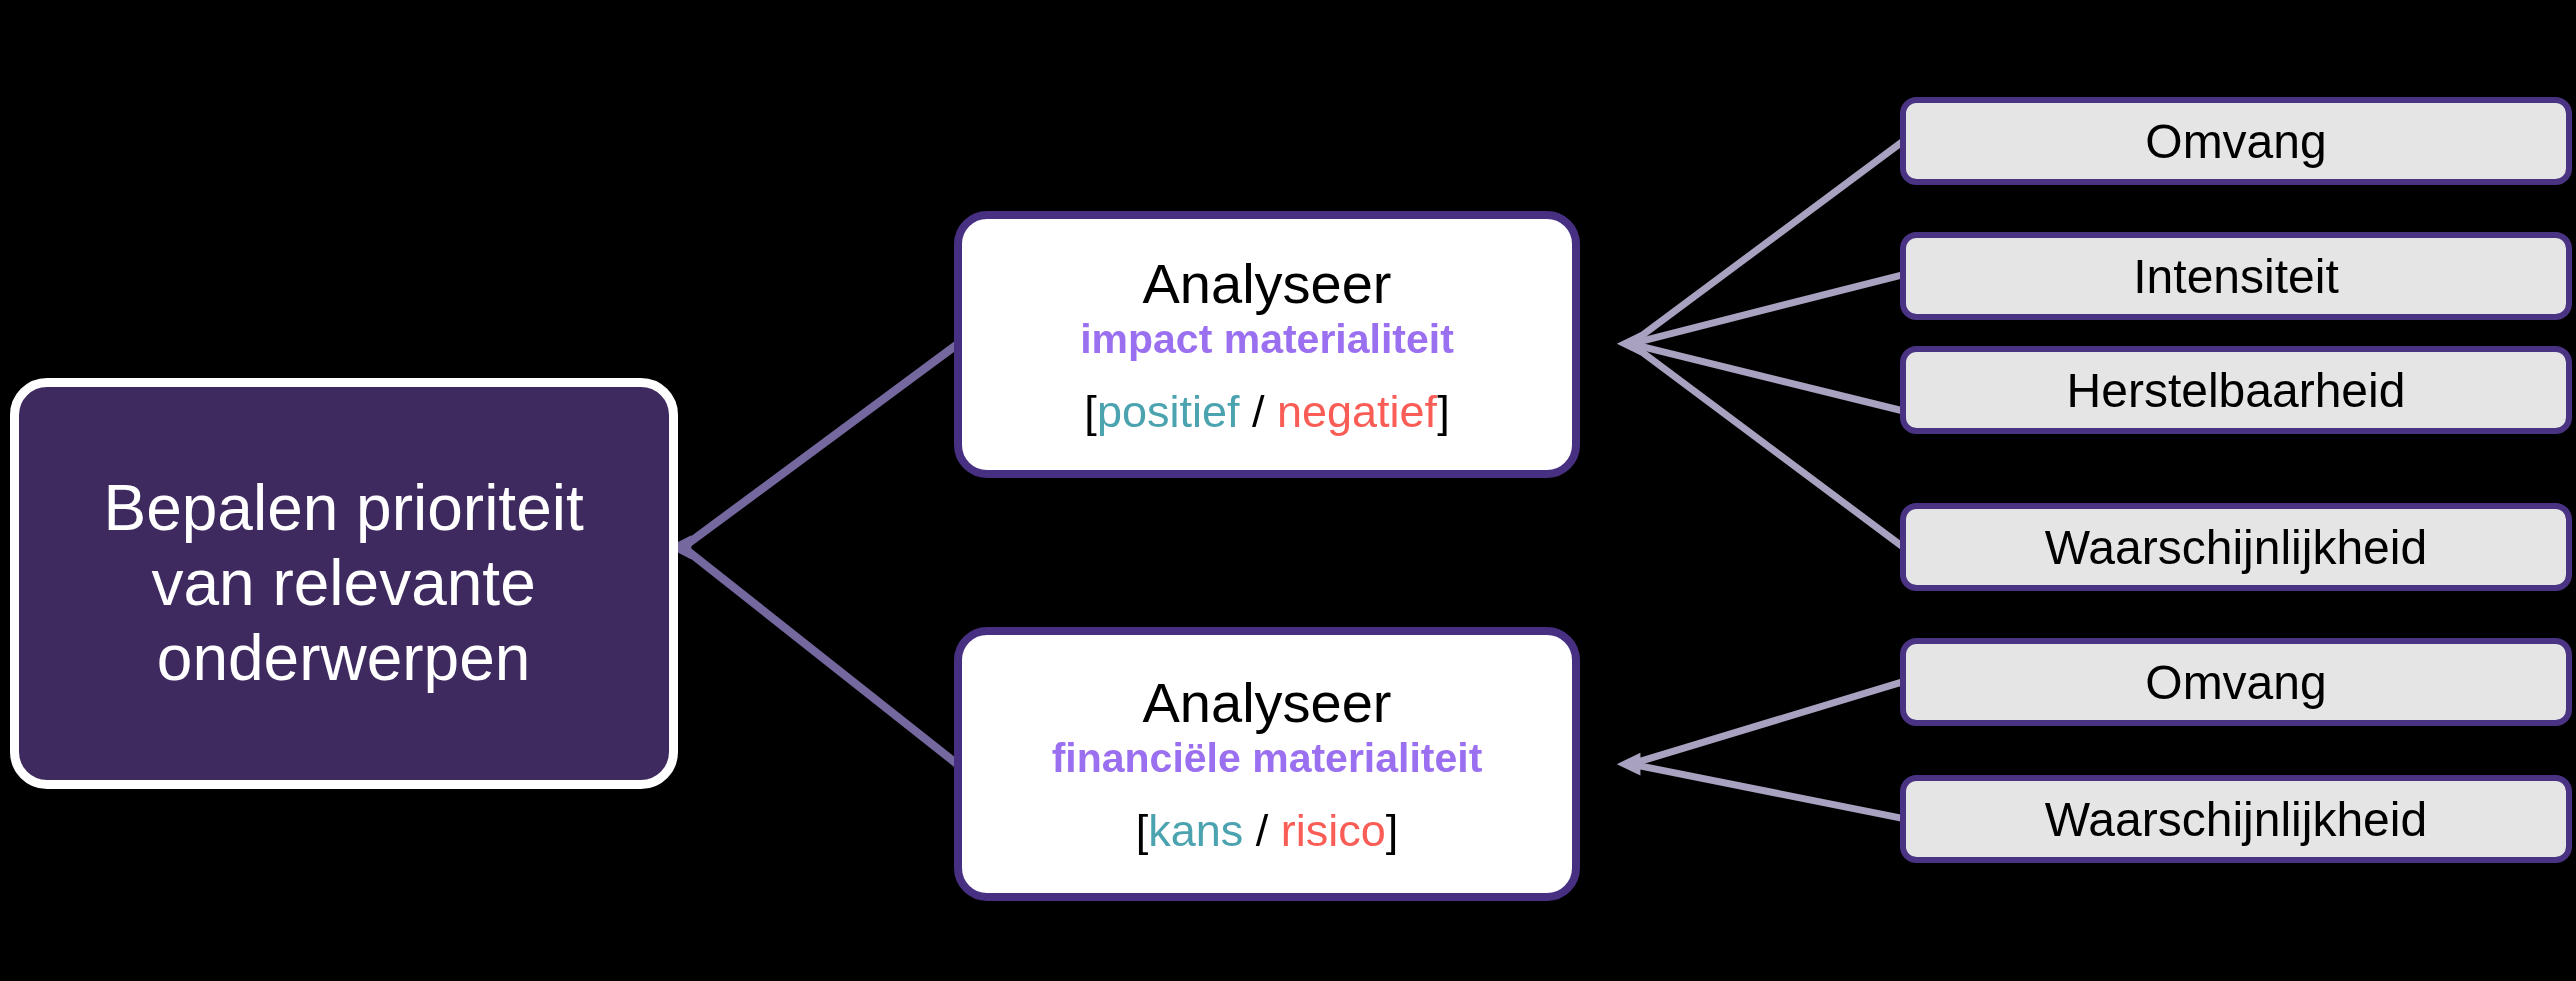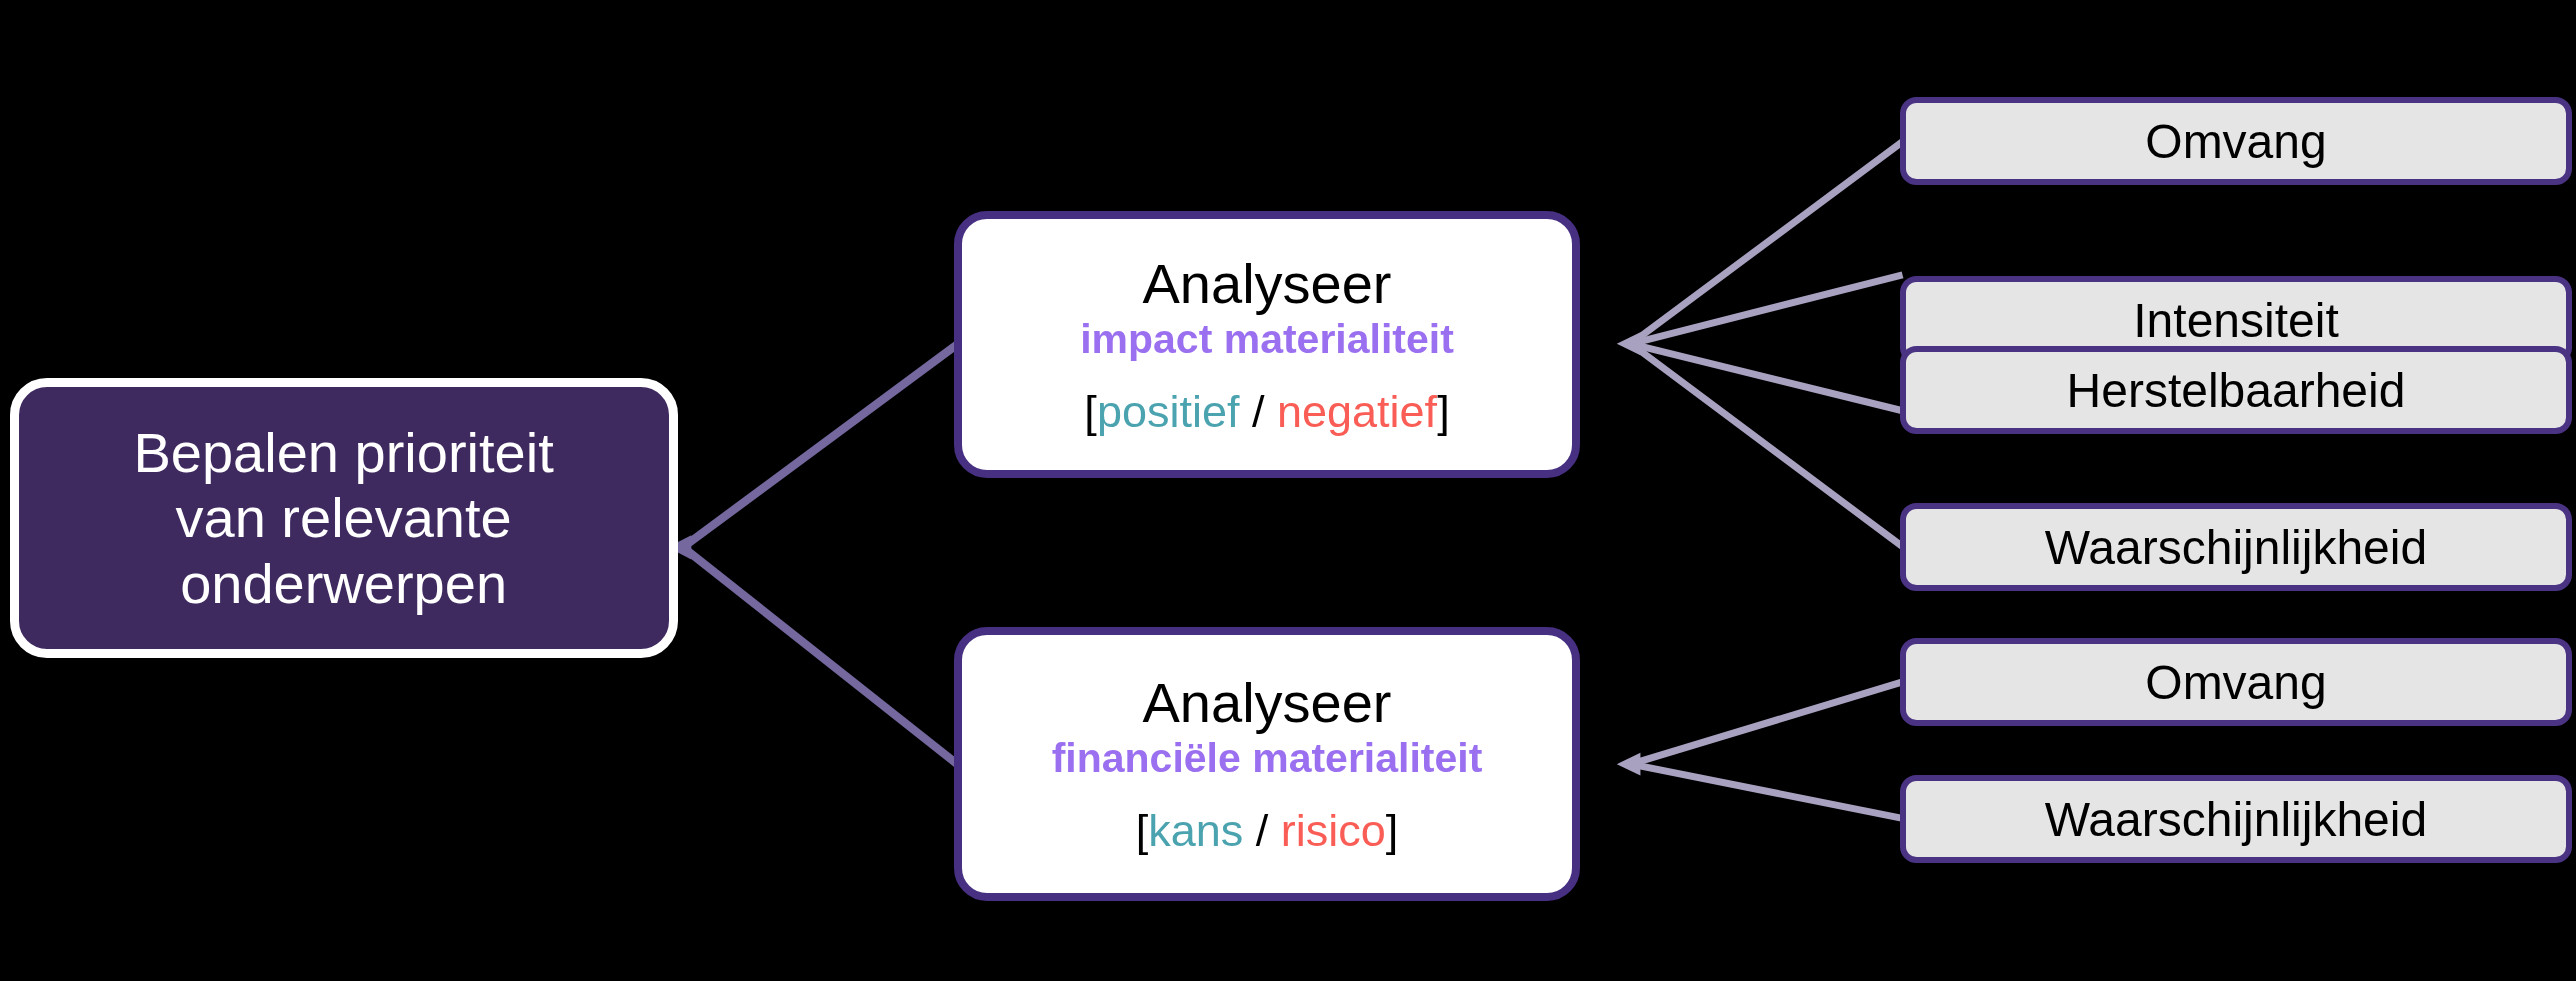--- a/index.html
+++ b/index.html
@@ -28,26 +28,26 @@
   .connectors{
     position:absolute;left:0;top:0;width:2576px;height:981px;
   }
   .box{
     position:absolute;
     display:flex;flex-direction:column;
     align-items:center;justify-content:center;
     text-align:center;
   }
   .root-box{
-    left:9.6px;top:378px;width:668px;height:280px;
+    left:9.6px;top:378px;width:668px;height:411px;
     background:var(--root-fill);
     border:9px solid var(--root-border);
     border-radius:37px;
     color:var(--text-light);
-    font-size:56px;line-height:1.17;
+    font-size:64px;line-height:1.17;
     white-space:pre-line;
   }
   .mid-box{
     left:954px;width:626px;
     background:#ffffff;
     border:8.3px solid var(--node-border);
     border-radius:33px;
     color:var(--text-dark);
   }
   .mid-box.impact{top:211px;height:267px;}
@@ -59,21 +59,21 @@
   .opt-b{color:var(--negative-coral);}
   .factor-box{
     left:1900px;width:672px;height:88px;
     background:#e5e5e5;
     border:6.4px solid var(--factor-border);
     border-radius:16.6px;
     color:var(--text-dark);
     font-size:48px;
   }
   .factor-1{top:97px;}
-  .factor-2{top:232px;margin-top:44px;}
+  .factor-2{top:232px;}
   .factor-3{top:346px;}
   .factor-4{top:503px;}
   .factor-5{top:638px;}
   .factor-6{top:775px;}
 </style>
 </head>
 <body>
 
 <div class="stage">
 

